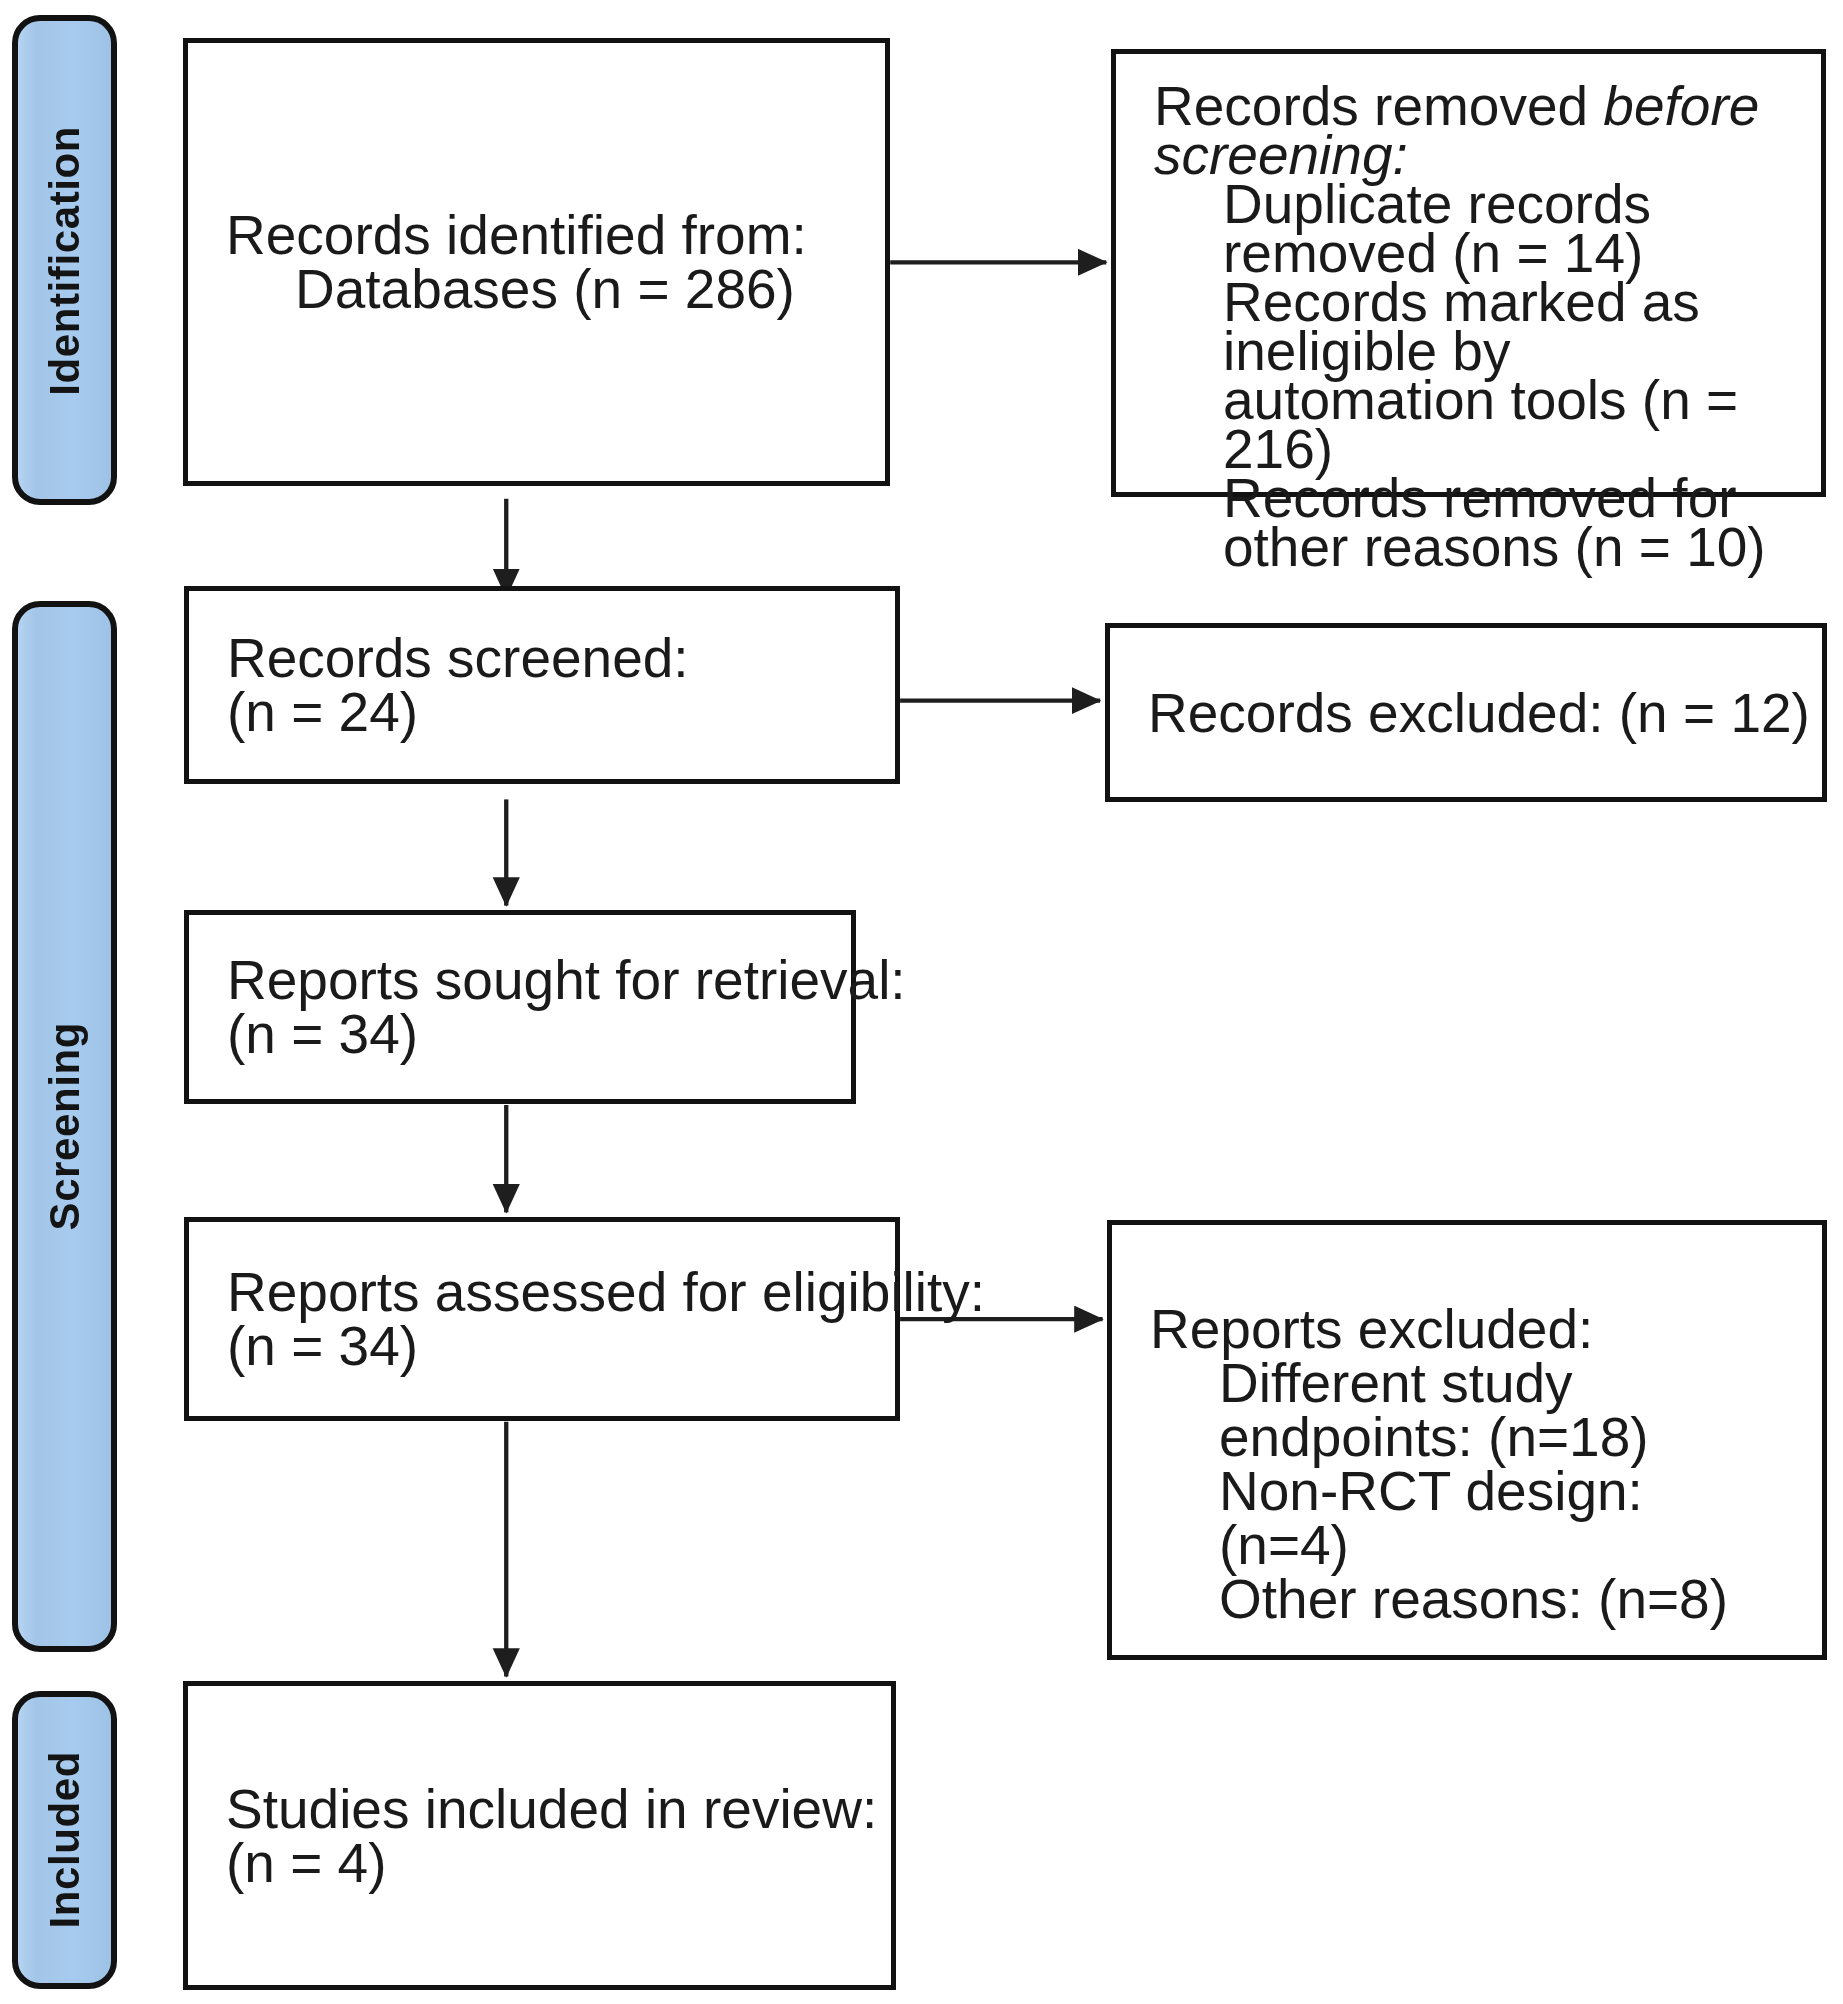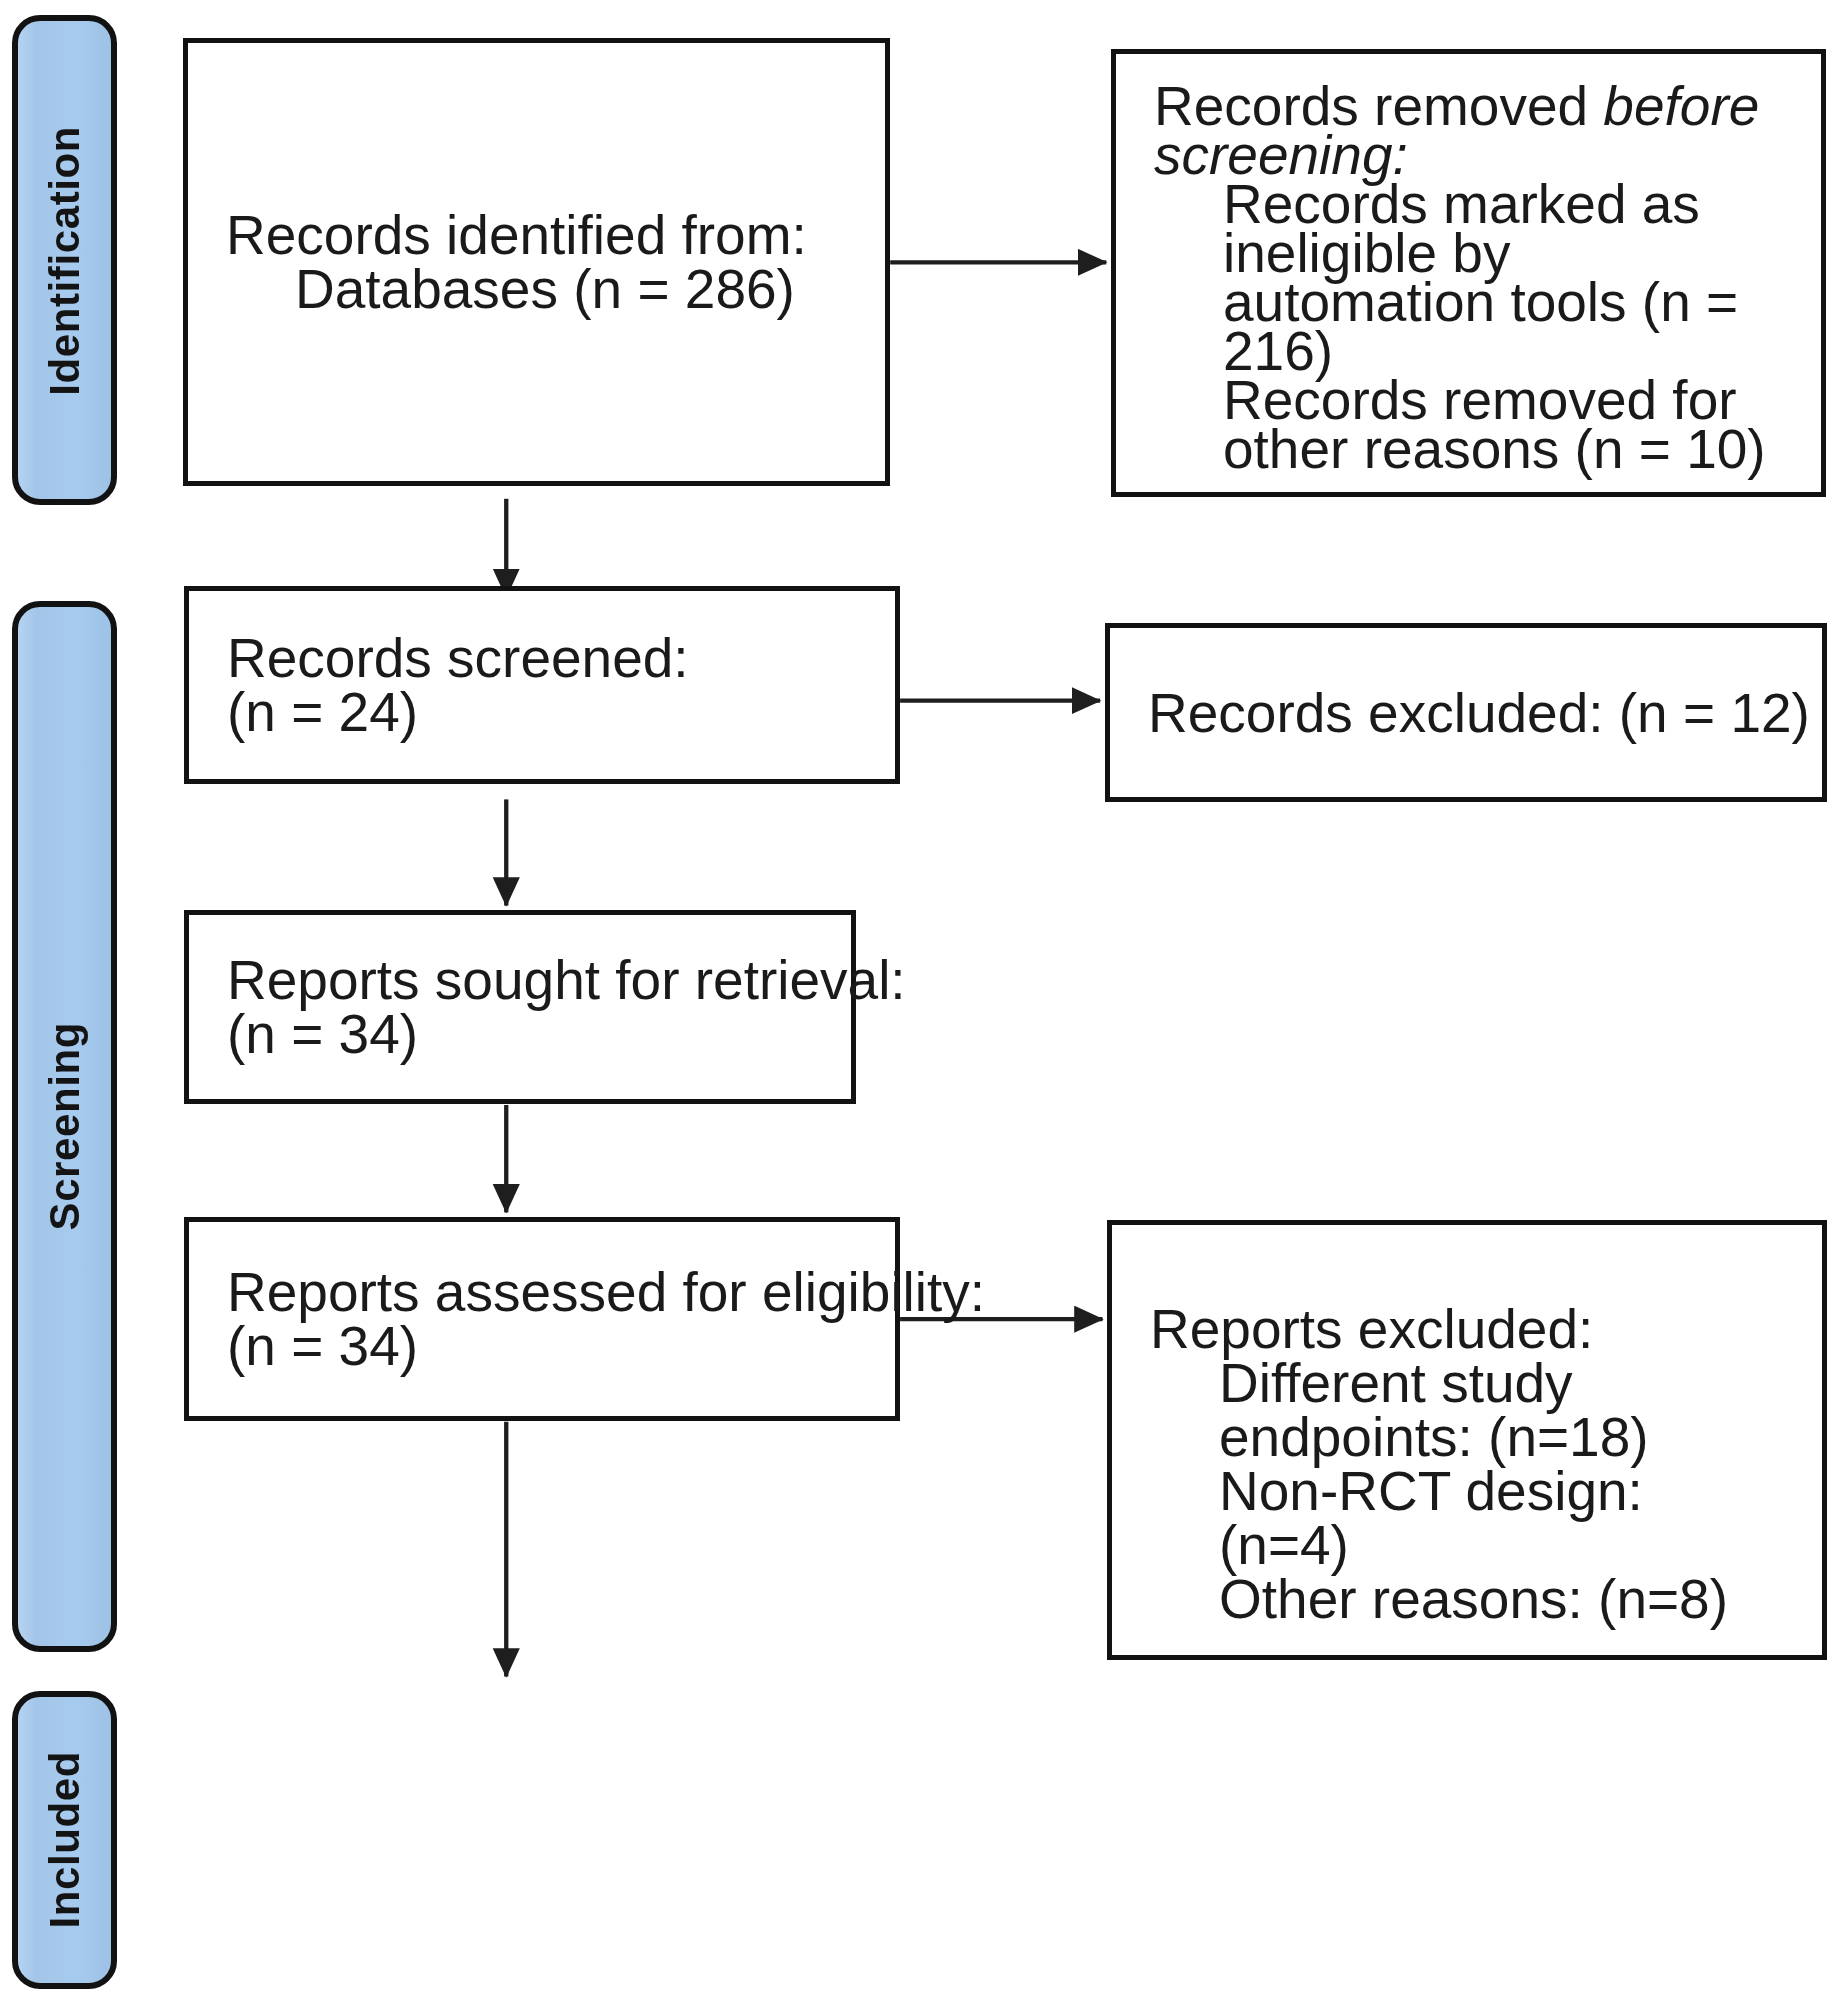--- a/index.html
+++ b/index.html
@@ -115,23 +115,28 @@
   <div class="box main" id="box-sought">
     <div class="line">Reports sought for retrieval:</div>
     <div class="line">(n = 34)</div>
   </div>
 
   <div class="box main" id="box-assessed">
     <div class="line">Reports assessed for eligibility:</div>
     <div class="line">(n = 34)</div>
   </div>
 
+  <div class="box main" id="box-included">
+    <div class="line">Studies included in review:</div>
+    <div class="line">(n = 4)</div>
+  </div>
 
   <div class="box side" id="box-removed">
     <div class="side-title"><span>Records removed </span><span class="it">before screening:</span></div>
+    <div class="item">Duplicate records removed (n = 14)</div>
     <div class="item">Records marked as ineligible by automation tools (n = 216)</div>
     <div class="item">Records removed for other reasons (n = 10)</div>
   </div>
 
   <div class="box" id="box-records-excluded">
     <div class="line">Records excluded: (n = 12)</div>
   </div>
 
   <div class="box side" id="box-reports-excluded">
     <div class="side-title">Reports excluded:</div>

